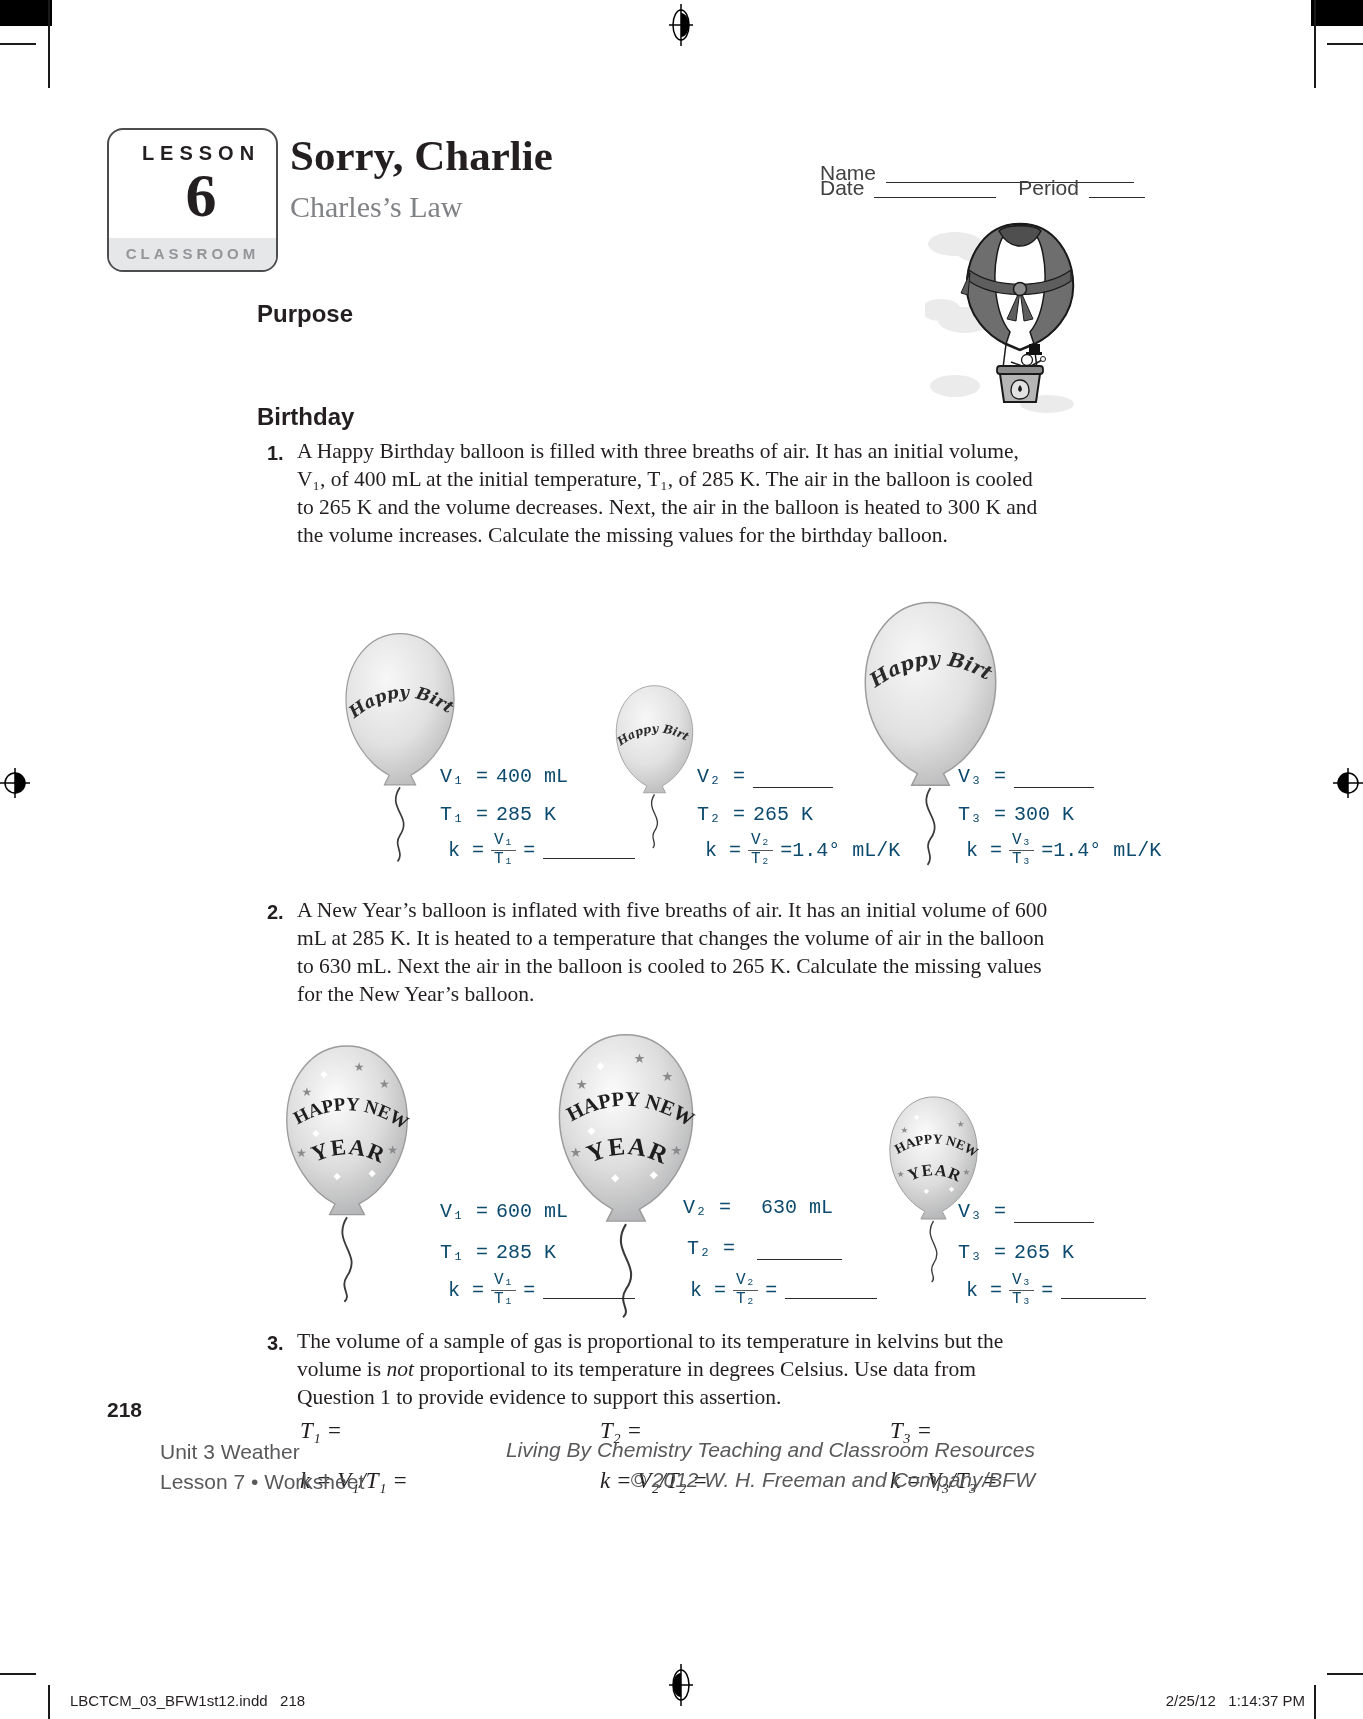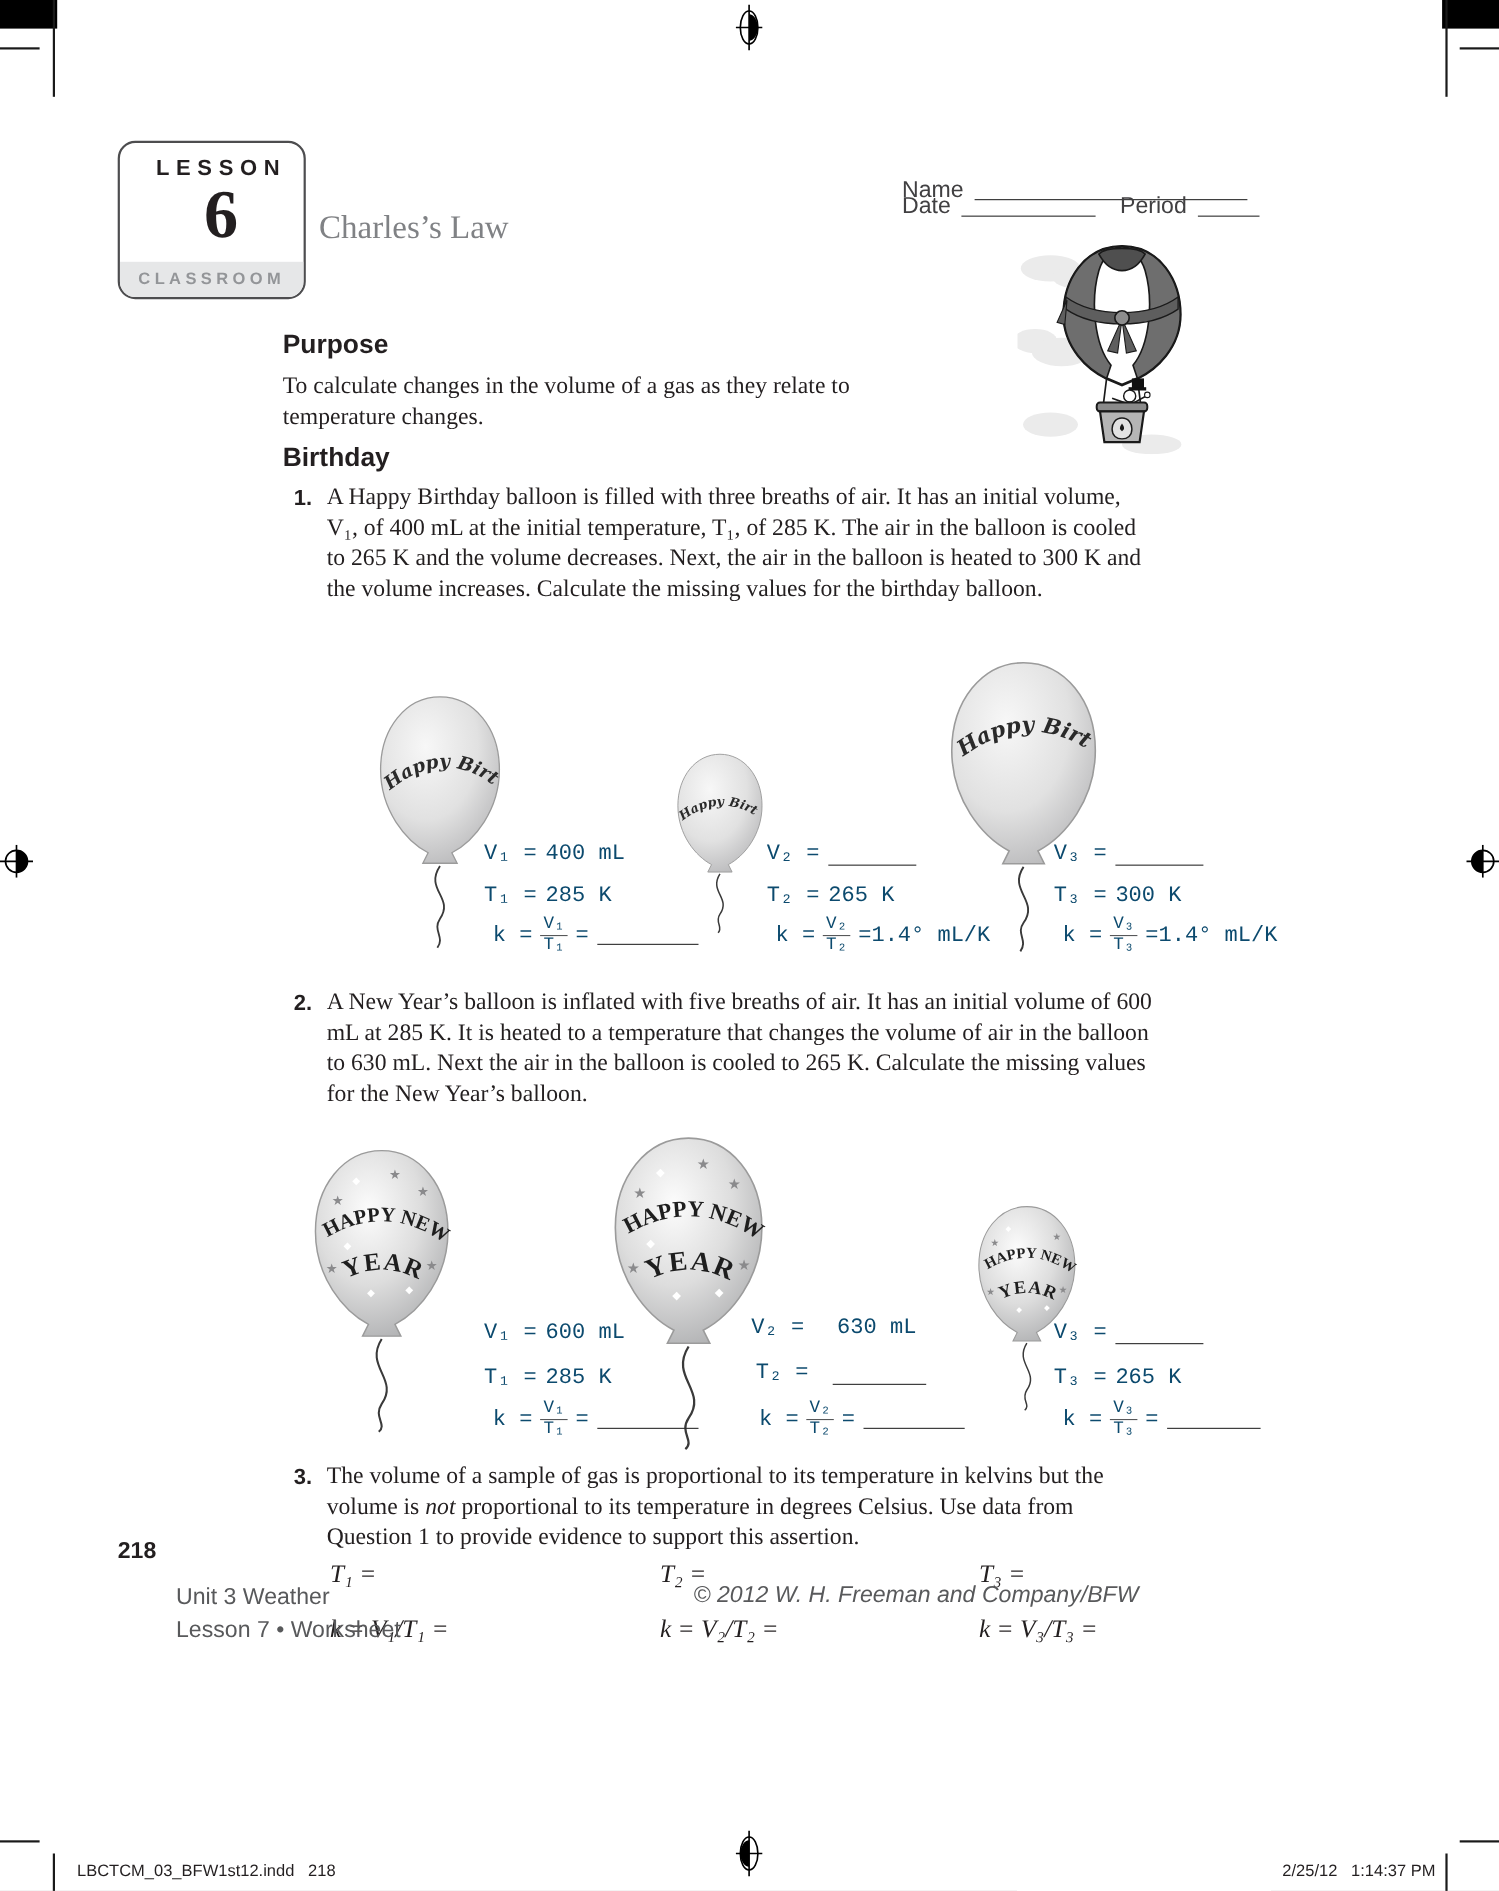--- a/index.html
+++ b/index.html
@@ -113,20 +113,21 @@
     <line x1="15" y1="0" x2="15" y2="30" stroke="#000" stroke-width="1.5"></line>
     <path d="M15,5 a10,10 0 0,0 0,20 z" fill="#000"></path>
   </svg>
 
   <div class="lesson-box">
     <div class="lesson-word">LESSON</div>
     <div class="lesson-num">6</div>
     <div class="lesson-badge">CLASSROOM</div>
   </div>
 
+  <div class="title">Sorry, Charlie</div>
   <div class="subtitle">Charles’s Law</div>
 
   <div class="form-line" style="left:820px; top:138px;margin-top:23px;">
     <span>Name</span><span class="fblank" style="width:248px;"></span>
   </div>
   <div class="form-line" style="left:820px; top:176px;">
     <span>Date</span><span class="fblank" style="width:122px;"></span>
     <span style="margin-left:16px;">Period</span><span class="fblank" style="width:56px;"></span>
   </div>
 
@@ -156,21 +157,20 @@
     <line x1="97" y1="148" x2="86" y2="144" stroke="#1a1a1a" stroke-width="1.5"></line>
     <line x1="106" y1="148" x2="117" y2="142" stroke="#1a1a1a" stroke-width="1.5"></line>
     <circle cx="118" cy="141" r="2.5" fill="#fff" stroke="#1a1a1a" stroke-width="1"></circle>
     <rect x="72" y="148" width="46" height="8" rx="3" fill="#8a8a8a" stroke="#1a1a1a" stroke-width="1.8"></rect>
     <path d="M75,156 L115,156 L111,184 L79,184 Z" fill="#b5b5b5" stroke="#1a1a1a" stroke-width="2"></path>
     <path d="M95,162 c6,0 9,5 9,10 c0,6 -4,9 -9,9 c-5,0 -9,-3 -9,-9 c0,-5 3,-10 9,-10 Z" fill="#e2e2e2" stroke="#1a1a1a" stroke-width="1.3"></path>
     <path d="M95,167 c2,3 3,5 0,7 c-3,-2 -2,-4 0,-7 Z" fill="#1a1a1a"></path>
   </svg>
 
   <div class="h-sans" style="left:257px; top:300px;">Purpose</div>
-  <div class="ptext" style="left:257px; top:336px; width:530px;">To calculate changes in the volume of a gas as they relate to temperature changes.</div>
 
   <div class="h-sans" style="left:257px; top:403px;">Birthday</div>
 
   <div class="qnum" style="left:267px; top:442px;">1.</div>
   <div class="qtext" style="left:297px; top:438px; width:745px;">A Happy Birthday balloon is filled with three breaths of air. It has an initial volume, V₁, of 400 mL at the initial temperature, T₁, of 285 K. The air in the balloon is cooled to 265 K and the volume decreases. Next, the air in the balloon is heated to 300 K and the volume increases. Calculate the missing values for the birthday balloon.</div>
 
   <svg class="balloon-svg" style="left:340px; top:630px;" width="120" height="234" viewBox="0 0 100 195">
     <path d="M50,3 C76,3 95,27 95,58 C95,89 76,112 59,121 L63,129 L37,129 L41,121 C24,112 5,89 5,58 C5,27 24,3 50,3 Z" fill="url(#gBalloon)" stroke="#9b9b9b" stroke-width="1"></path>
     <path id="hbArc1" d="M12,74 Q50,42 88,68" fill="none"></path>
     <text font-size="14" font-style="italic" font-weight="bold" font-family="'DejaVu Serif',serif" fill="#2a2a2a"><textPath href="#hbArc1">Happy Birthday</textPath></text>
@@ -359,19 +359,20 @@
   <div class="math" style="left:300px; top:1468px;">k = V₁/T₁ =</div>
   <div class="math" style="left:600px; top:1468px;">k = V₂/T₂ =</div>
   <div class="math" style="left:890px; top:1468px;">k = V₃/T₃ =</div>
 
   <div class="foot-num" style="left:107px; top:1398px;">218</div>
   <div class="foot-sans" style="left:160px; top:1437px;">
     <div>Unit 3 Weather</div>
     <div>Lesson 7 • Worksheet</div>
   </div>
   <div class="foot-credit" style="right:328px; top:1435px;">
+    <div>Living By Chemistry Teaching and Classroom Resources</div>
     <div>© 2012 W. H. Freeman and Company/BFW</div>
   </div>
 
   <div class="printline" style="left:70px; top:1692px;">LBCTCM_03_BFW1st12.indd&nbsp;&nbsp;&nbsp;218</div>
   <div class="printline" style="right:58px; top:1692px; position:absolute;">2/25/12&nbsp;&nbsp;&nbsp;1:14:37 PM</div>
 
 </div>
 
 </body></html>

